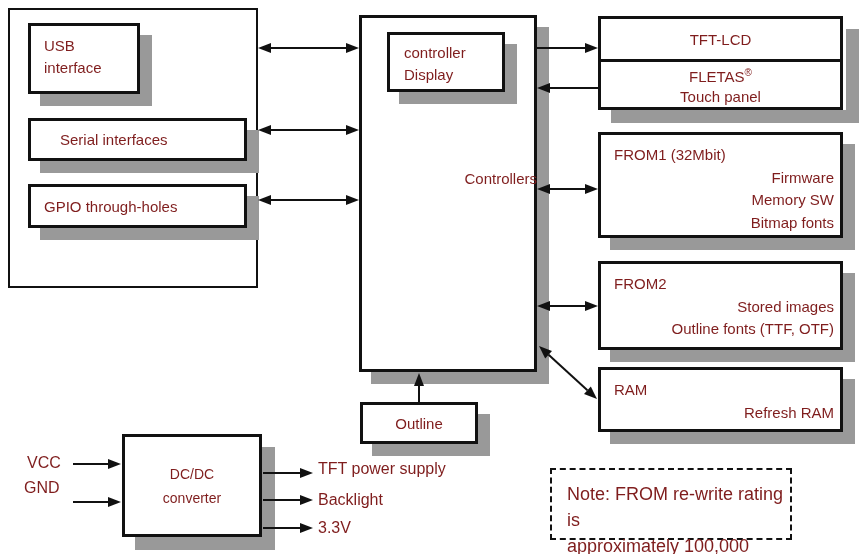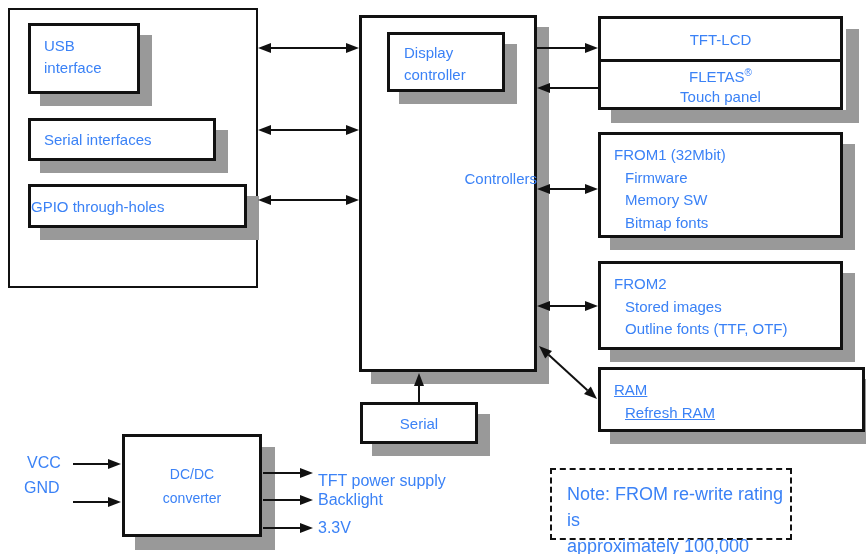--- a/index.html
+++ b/index.html
@@ -2,57 +2,57 @@
 <html><head>
 <meta charset="utf-8">
 <style>
   html, body { margin: 0; padding: 0; background: #ffffff; }
   #canvas {
     position: relative;
     width: 866px;
     height: 554px;
     background: #ffffff;
     font-family: "Liberation Sans", sans-serif;
-    color: #3b82f6;
+    color: #7f1d1d;
     overflow: hidden;
   }
   .box {
     position: absolute;
     background: #ffffff;
     border: 3px solid #111111;
     box-sizing: border-box;
     font-size: 15px;
   }
   .shadow { box-shadow: 12px 12px 0 0 #999999; }
   .panel { border: 2px solid #111111; background: #ffffff; }
   .vcenter { display: flex; align-items: center; }
   .hcenter { justify-content: center; text-align: center; }
   .lines { line-height: 22px; }
   .list { padding: 9px 6px 11px 13px; line-height: 22.5px; }
-  .list .item { padding-left: 11px; }
+  .list .item { padding-left: 11px; text-align: right; }
   .label { position: absolute; font-size: 16px; white-space: nowrap; }
   #io-panel        { left: 8px;   top: 8px;   width: 250px; height: 280px; position: absolute; box-sizing: border-box; }
   #usb-box         { left: 18px;  top: 13px;  width: 112px; height: 71px;  padding: 9px 0 0 13px; }
-  #serial-box      { left: 18px;  top: 108px; width: 188px; height: 43px;  padding-left: 13px; }
-  #gpio-box        { left: 18px;  top: 174px; width: 219px; height: 44px;  }
+  #serial-box      { left: 18px;  top: 108px; width: 219px; height: 43px;  padding-left: 29px; }
+  #gpio-box        { left: 18px;  top: 174px; width: 219px; height: 44px;  padding-left: 13px; }
   #controllers-box { left: 359px; top: 15px;  width: 178px; height: 357px; }
   #controllers-label { position: absolute; left: 359px; top: 170px; width: 178px; text-align: right; font-size: 15px; }
   #display-ctrl-box{ left: 387px; top: 32px;  width: 118px; height: 60px;  padding: 7px 0 0 14px; }
   #jumpers-box     { left: 360px; top: 402px; width: 118px; height: 42px; }
   #display-stack   { position: absolute; left: 598px; top: 16px; width: 248px; height: 94px; box-shadow: 13px 13px 0 0 #999999; }
   #tft-box         { left: 0; top: 0; width: 245px; height: 46px; position: absolute; }
   #touch-box       { left: 0; top: 46px; width: 245px; height: 48px; position: absolute; border-top: 0; line-height: 20px; }
   #from1-box       { left: 598px; top: 132px; width: 245px; height: 106px; }
   #from2-box       { left: 598px; top: 261px; width: 245px; height: 89px; }
-  #ram-box         { left: 598px; top: 367px; width: 267px; height: 65px; text-decoration: underline; }
+  #ram-box         { left: 598px; top: 367px; width: 245px; height: 65px; }
   #dcdc-box        { left: 122px; top: 434px; width: 140px; height: 103px; font-size: 14px; line-height: 24px; box-shadow: 13px 13px 0 0 #999999; }
   #note-box        { position: absolute; left: 550px; top: 468px; width: 242px; height: 72px; border: 2px dashed #111111; box-sizing: border-box; background: #ffffff; padding: 11px 0 0 15px; font-size: 18px; line-height: 26px; }
   #vcc-label  { left: 27px;  top: 454px; }
   #gnd-label  { left: 24px;  top: 479px; }
-  #out1-label { left: 318px; top: 472px; }
+  #out1-label { left: 318px; top: 460px; }
   #out2-label { left: 318px; top: 491px; }
   #out3-label { left: 318px; top: 519px; }
   #arrows { position: absolute; left: 0; top: 0; pointer-events: none; }
   #arrows line { stroke: #111111; stroke-width: 2; }
   #arrows polygon { fill: #111111; stroke: none; }
   sup { font-size: 10px; }
 </style>
 </head>
 <body>
 
@@ -67,26 +67,26 @@
       <span>Serial interfaces</span>
     </div>
     <div id="gpio-box" class="box shadow vcenter">
       <span>GPIO through-holes</span>
     </div>
   </div>
 
   <div id="controllers-box" class="box shadow"></div>
   <div id="controllers-label">Controllers</div>
   <div id="display-ctrl-box" class="box shadow lines">
+    <div>controller</div>
     <div>Display</div>
-    <div>controller</div>
   </div>
 
   <div id="jumpers-box" class="box shadow vcenter hcenter">
-    <span>Serial</span>
+    <span>Outline</span>
   </div>
 
   <div id="display-stack">
     <div id="tft-box" class="box vcenter hcenter">
       <span>TFT-LCD</span>
     </div>
     <div id="touch-box" class="box vcenter hcenter">
       <span><span>FLETAS</span><sup>®</sup><br>
       <span>Touch panel</span></span>
     </div>

